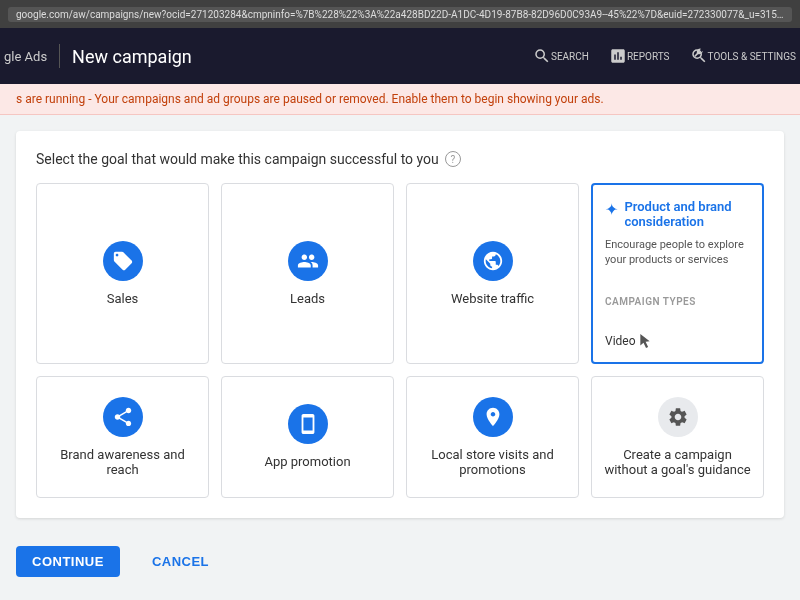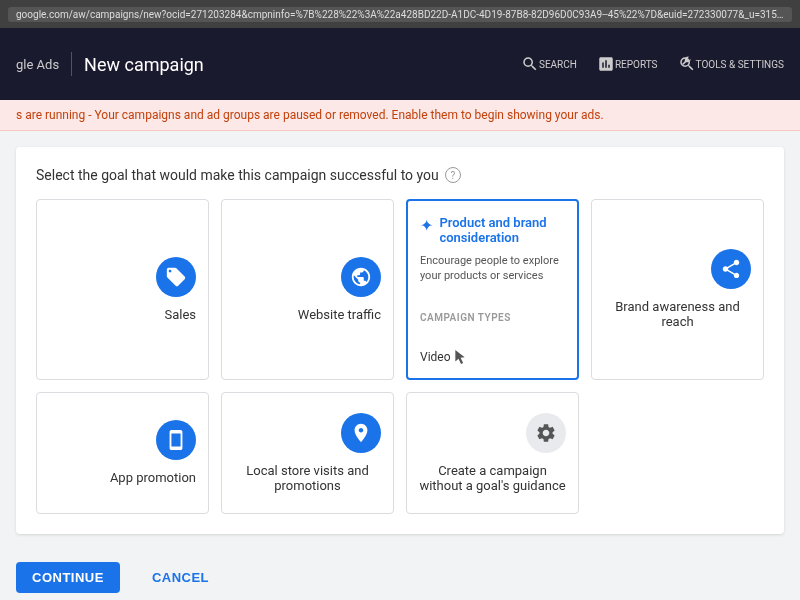--- a/index.html
+++ b/index.html
@@ -23,24 +23,24 @@
       font-size: 10px;
       color: #ddd;
       white-space: nowrap;
       overflow: hidden;
       text-overflow: ellipsis;
     }
 
     
     .app-header {
       background: #1a1a2e;
-      height: 72px;
-      display: flex;
-      align-items: center;
-      padding: 0 16px;
+      height: 56px;
+      display: flex;
+      align-items: center;
+      padding: 0 4px;
       color: white;
       justify-content: center;
     }
     .app-logo {
       font-size: 13px;
       color: #ccc;
       margin-right: 0;
     }
     .header-divider {
       width: 1px;
@@ -118,21 +118,21 @@
       grid-template-columns: repeat(4, 1fr);
       gap: 12px;
     }
 
     .goal-card {
       border: 1px solid #dadce0;
       border-radius: 4px;
       padding: 20px 12px;
       display: flex;
       flex-direction: column;
-      align-items: flex-end;
+      align-items: center;
       justify-content: center;
       cursor: pointer;
       min-height: 120px;
       transition: border-color 0.2s;
       text-align: center;
     }
     .goal-card .card-icon {
       width: 40px;
       height: 40px;
       border-radius: 50%;
@@ -288,20 +288,28 @@
 
     <div class="goal-card">
       <div class="card-icon">
         <svg viewBox="0 0 24 24">
             <path d="M21.41 11.58l-9-9C12.05 2.22 11.55 2 11 2H4c-1.1 0-2 .9-2 2v7c0 .55.22 1.05.59 1.42l9 9c.36.36.86.58 1.41.58.55 0 1.05-.22 1.41-.59l7-7c.37-.36.59-.86.59-1.41 0-.55-.23-1.06-.59-1.42zM5.5 7C4.67 7 4 6.33 4 5.5S4.67 4 5.5 4 7 4.67 7 5.5 6.33 7 5.5 7z"></path>
           </svg>
       </div>
       <span class="card-label">Sales</span>
     </div>
 
+    <div class="goal-card">
+      <div class="card-icon">
+        <svg viewBox="0 0 24 24">
+            <path d="M16 11c1.66 0 2.99-1.34 2.99-3S17.66 5 16 5c-1.66 0-3 1.34-3 3s1.34 3 3 3zm-8 0c1.66 0 2.99-1.34 2.99-3S9.66 5 8 5C6.34 5 5 6.34 5 8s1.34 3 3 3zm0 2c-2.33 0-7 1.17-7 3.5V19h14v-2.5c0-2.33-4.67-3.5-7-3.5zm8 0c-.29 0-.62.02-.97.05 1.16.84 1.97 1.97 1.97 3.45V19h6v-2.5c0-2.33-4.67-3.5-7-3.5z"></path>
+          </svg>
+      </div>
+      <span class="card-label">Leads</span>
+    </div>
 
     <div class="goal-card">
       <div class="card-icon">
         <svg viewBox="0 0 24 24">
             <path d="M12 2C6.48 2 2 6.48 2 12s4.48 10 10 10 10-4.48 10-10S17.52 2 12 2zm-1 17.93c-3.95-.49-7-3.85-7-7.93 0-.62.08-1.21.21-1.79L9 15v1c0 1.1.9 2 2 2v1.93zm6.9-2.54c-.26-.81-1-1.39-1.9-1.39h-1v-3c0-.55-.45-1-1-1H8v-2h2c.55 0 1-.45 1-1V7h2c1.1 0 2-.9 2-2v-.41c2.93 1.19 5 4.06 5 7.41 0 2.08-.8 3.97-2.1 5.39z"></path>
           </svg>
       </div>
       <span class="card-label">Website traffic</span>
     </div>
 

